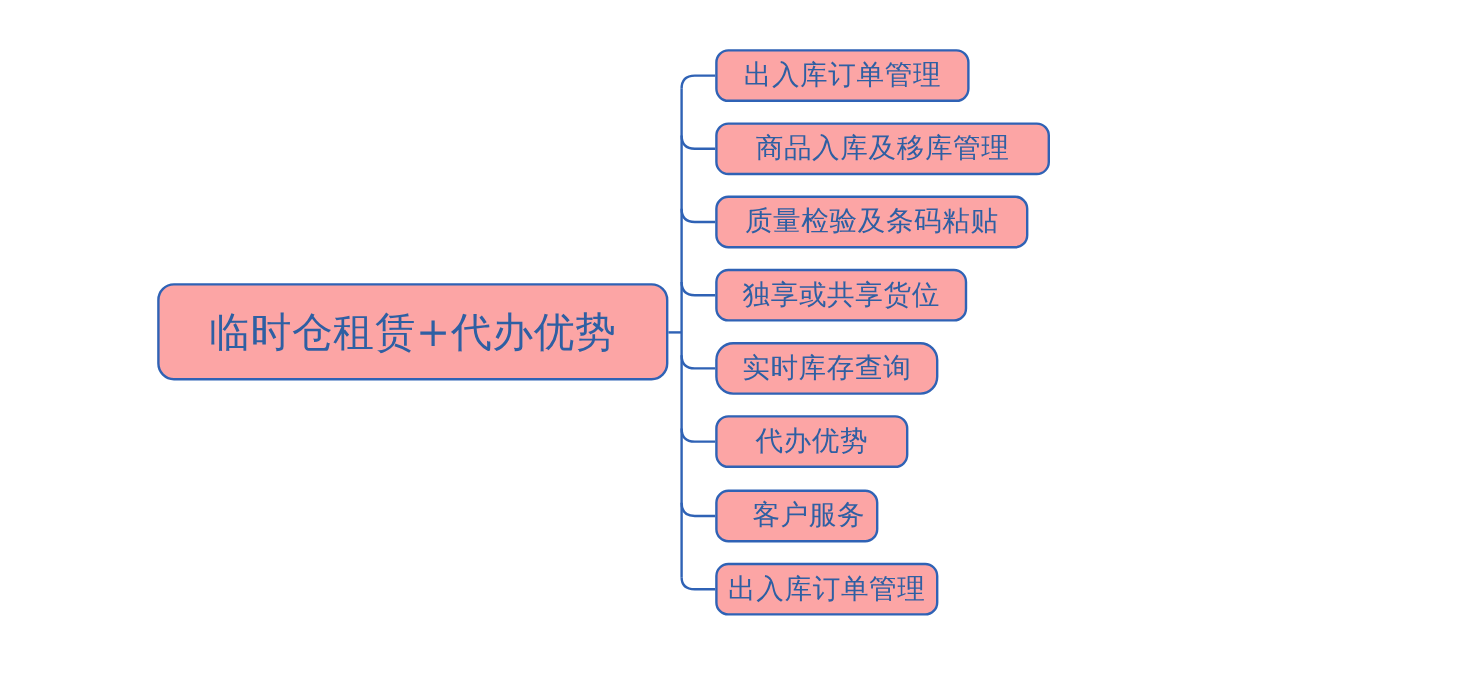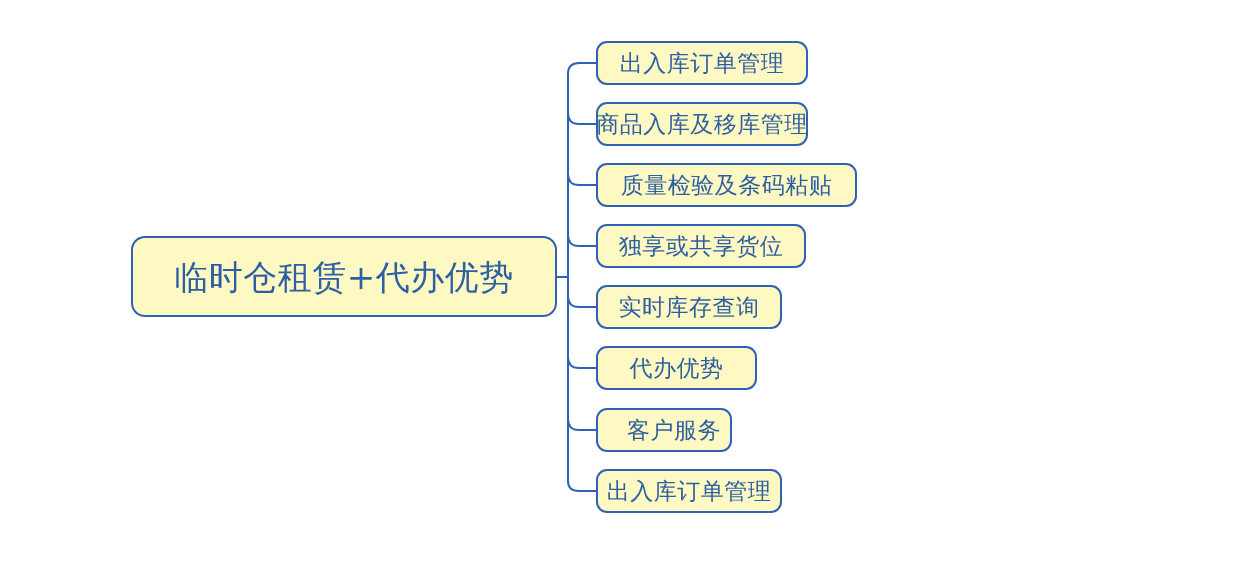--- a/index.html
+++ b/index.html
@@ -30,21 +30,21 @@
     top: 0;
     width: 1234px;
     height: 576px;
     pointer-events: none;
   }
 
   
   .node {
     position: absolute;
     box-sizing: border-box;
-    background: #fef9c3;
+    background: #fca5a5;
     border: 2px solid #6d28d9;
     border-radius: 12px;
     display: flex;
     align-items: center;
     justify-content: center;
     white-space: nowrap;
   }
 
   .node-label {
     color: #2e5fa3;
@@ -99,30 +99,30 @@
     </g>
   </svg>
 
   <div class="node" id="root-node" style="border-color: rgb(47, 98, 181);">
     <span class="node-label" style="color: rgb(46, 95, 163);">临时仓租赁+代办优势</span>
   </div>
 
   <div class="node branch-node" style="left: 596px; top: 41px; width: 212px; border-color: rgb(47, 98, 181);">
     <span class="node-label" style="color: rgb(46, 95, 163);">出入库订单管理</span>
   </div>
-  <div class="node branch-node" style="left: 596px; top: 102px; width: 212px; border-color: rgb(47, 98, 181);">
+  <div class="node branch-node" style="left: 596px; top: 102px; width: 279px; border-color: rgb(47, 98, 181);">
     <span class="node-label" style="color: rgb(46, 95, 163);">商品入库及移库管理</span>
   </div>
   <div class="node branch-node" style="left: 596px; top: 163px; width: 261px; border-color: rgb(47, 98, 181);">
     <span class="node-label" style="color: rgb(46, 95, 163);">质量检验及条码粘贴</span>
   </div>
   <div class="node branch-node" style="left: 596px; top: 224px; width: 210px; border-color: rgb(47, 98, 181);">
     <span class="node-label" style="color: rgb(46, 95, 163);">独享或共享货位</span>
   </div>
-  <div class="node branch-node" style="left: 596px; top: 285px; width: 186px; border-color: rgb(47, 98, 181);">
+  <div class="node branch-node" style="left: 596px; top: 285px; width: 186px; border-color: rgb(47, 98, 181); border-radius: 15px;">
     <span class="node-label" style="color: rgb(46, 95, 163);">实时库存查询</span>
   </div>
   <div class="node branch-node" style="left: 596px; top: 346px; width: 161px; border-color: rgb(47, 98, 181);">
     <span class="node-label" style="color: rgb(46, 95, 163);">代办优势</span>
   </div>
   <div class="node branch-node" style="left: 596px; top: 408px; width: 136px; border-color: rgb(47, 98, 181); padding-left: 20px;">
     <span class="node-label" style="color: rgb(46, 95, 163);">客户服务</span>
   </div>
   <div class="node branch-node" style="left: 596px; top: 469px; width: 186px; border-color: rgb(47, 98, 181);">
     <span class="node-label" style="color: rgb(46, 95, 163);">出入库订单管理</span>

